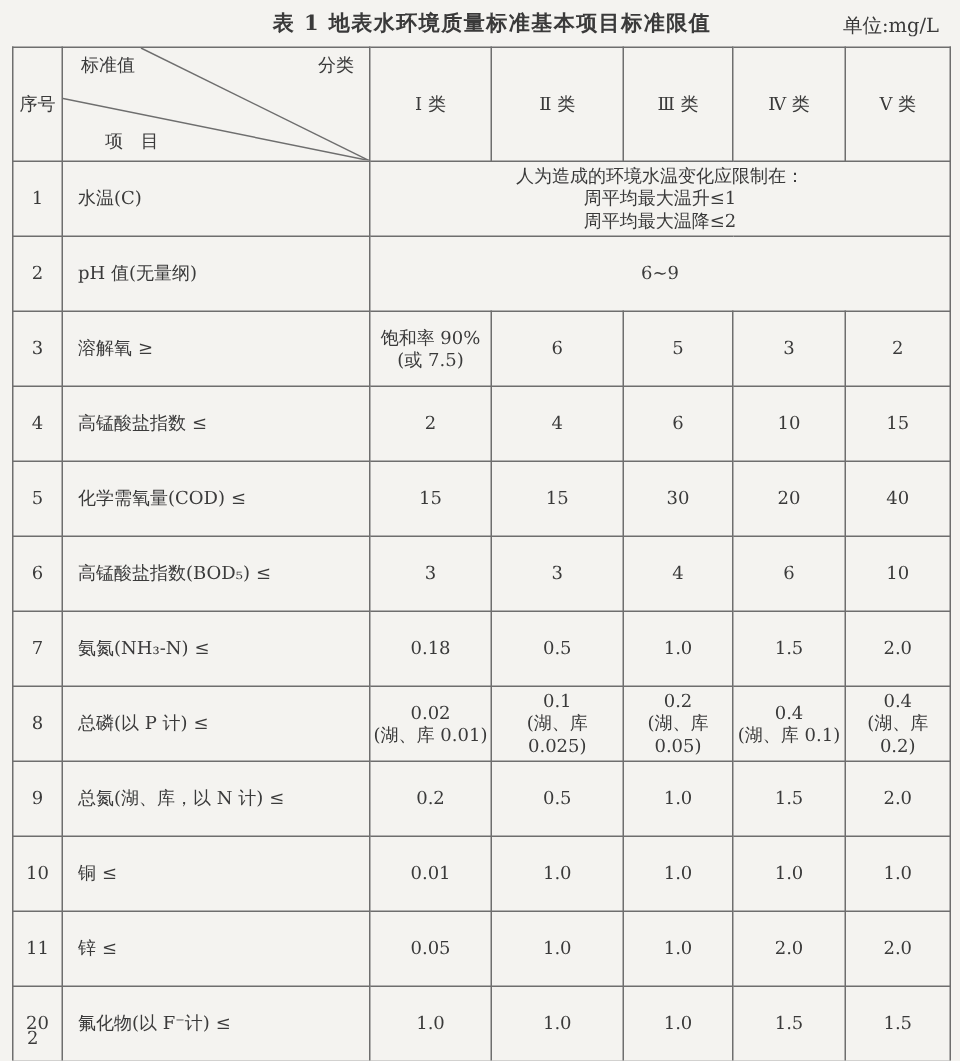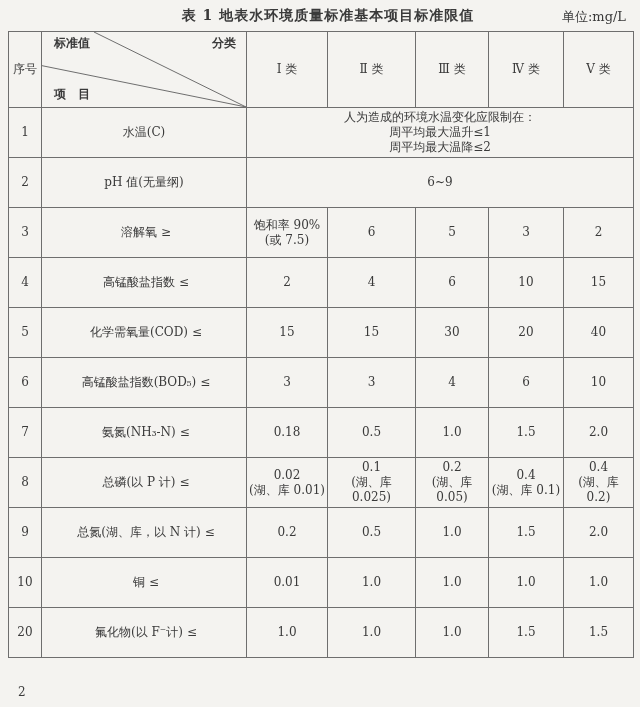--- a/index.html
+++ b/index.html
@@ -51,34 +51,34 @@
     white-space: pre-line;
   }
   col.c-no   { width: 33px; }
   col.c-item { width: 205px; }
   col.c-v1   { width: 81px; }
   col.c-v2   { width: 88px; }
   col.c-v3   { width: 73px; }
   col.c-v4   { width: 75px; }
   col.c-v5   { width: 70px; }
   .std-table thead th { height: 49px; text-align: center; }
-  th.diag-cell { position: relative; padding: 0; overflow: hidden; font-weight: bold; }
+  th.diag-cell { position: relative; padding: 0; overflow: hidden; }
   th.diag-cell svg { position: absolute; left: 0; top: 0; width: 100%; height: 100%; }
   .diag-label { position: absolute; font-size: 12px; }
   .diag-top    { left: 12px; top: 4px; }
   .diag-right  { right: 10px; top: 4px; }
-  .diag-bottom { left: 12px; bottom: 5px; letter-spacing: 4px; }
+  .diag-bottom { left: 28px; bottom: 5px; letter-spacing: 4px; }
   .std-table tbody tr { height: 21px; }
   .std-table tbody td { text-align: center; padding: 2px 2px; }
   .std-table td.no { text-align: center; }
   .std-table td.item {
     text-align: left;
     padding: 2px 6px 2px 10px;
   }
-  .item-inner { display: flex; justify-content: center; align-items: center; }
+  .item-inner { display: flex; justify-content: flex-start; align-items: center; }
   .item-inner .op { padding-left: 4px; }
   .page-number {
     position: absolute;
     left: 18px;
     top: 685px;
     font-size: 12px;
   }
 </style>
 </head>
 <body>
@@ -254,20 +254,34 @@
         <span class="op">≤</span>
       </span>
     </td>
   <td class="val">0.01</td>
           <td class="val">1.0</td>
           <td class="val">1.0</td>
           <td class="val">1.0</td>
           <td class="val">1.0</td>
         </tr>
         <tr>
+    <td class="no">11</td>
+    <td class="item">
+      <span class="item-inner">
+        <span class="name">锌</span>
+        <span class="op">≤</span>
+      </span>
+    </td>
+  <td class="val">0.05</td>
+          <td class="val">1.0</td>
+          <td class="val">1.0</td>
+          <td class="val">2.0</td>
+          <td class="val">2.0</td>
+        </tr>
+        <tr>
     <td class="no">20</td>
     <td class="item">
       <span class="item-inner">
         <span class="name">氟化物(以 F⁻计)</span>
         <span class="op">≤</span>
       </span>
     </td>
   <td class="val">1.0</td>
           <td class="val">1.0</td>
           <td class="val">1.0</td>

